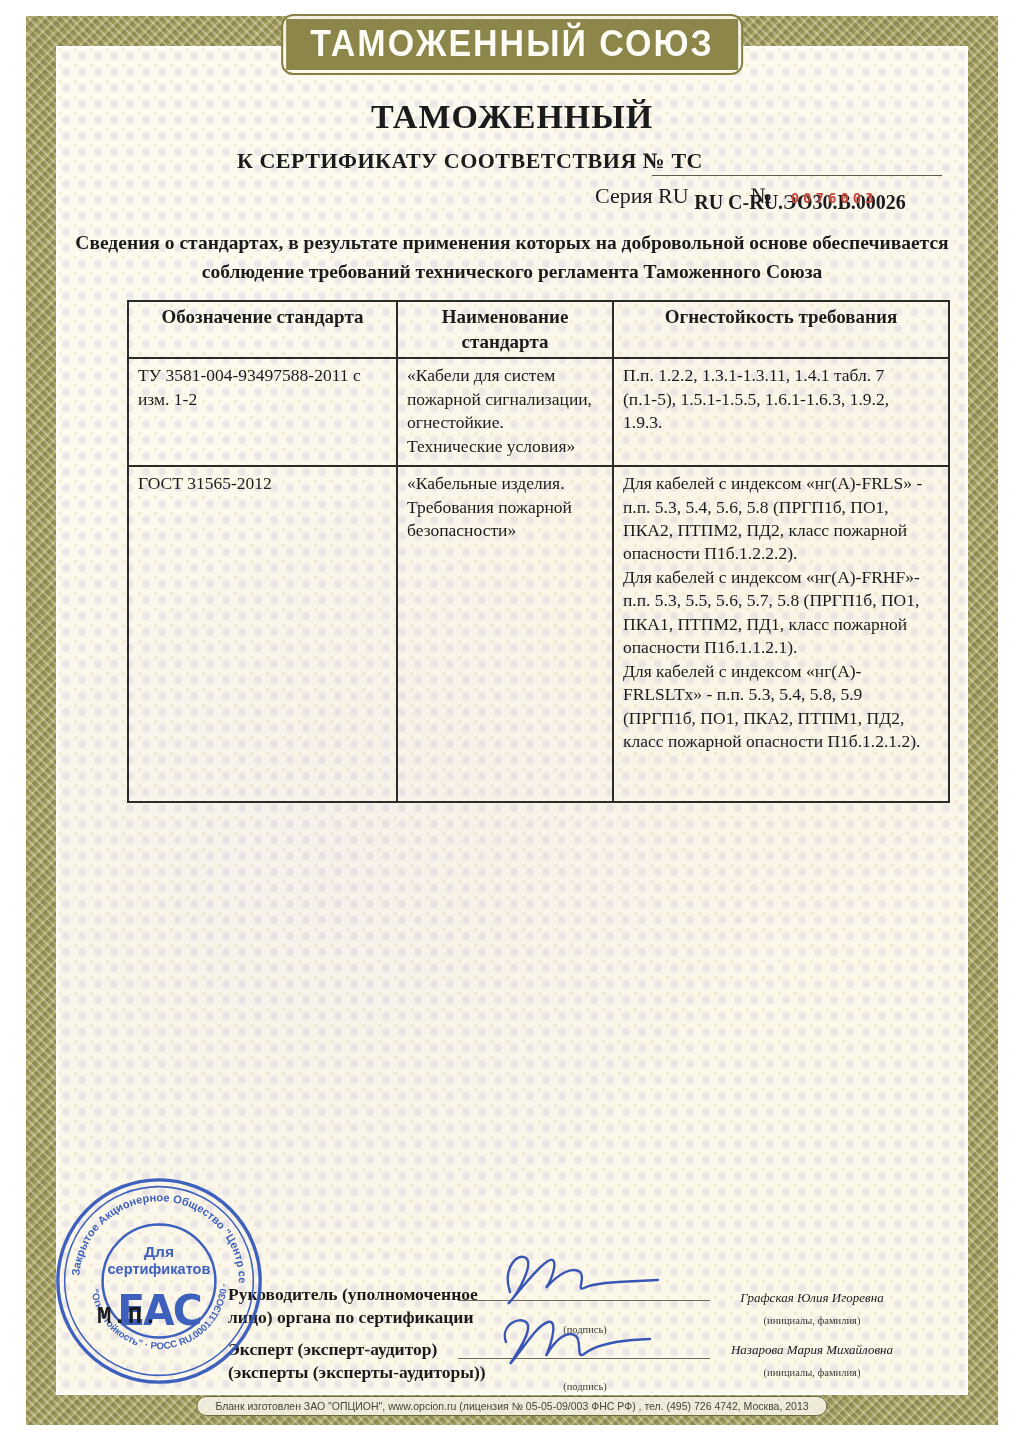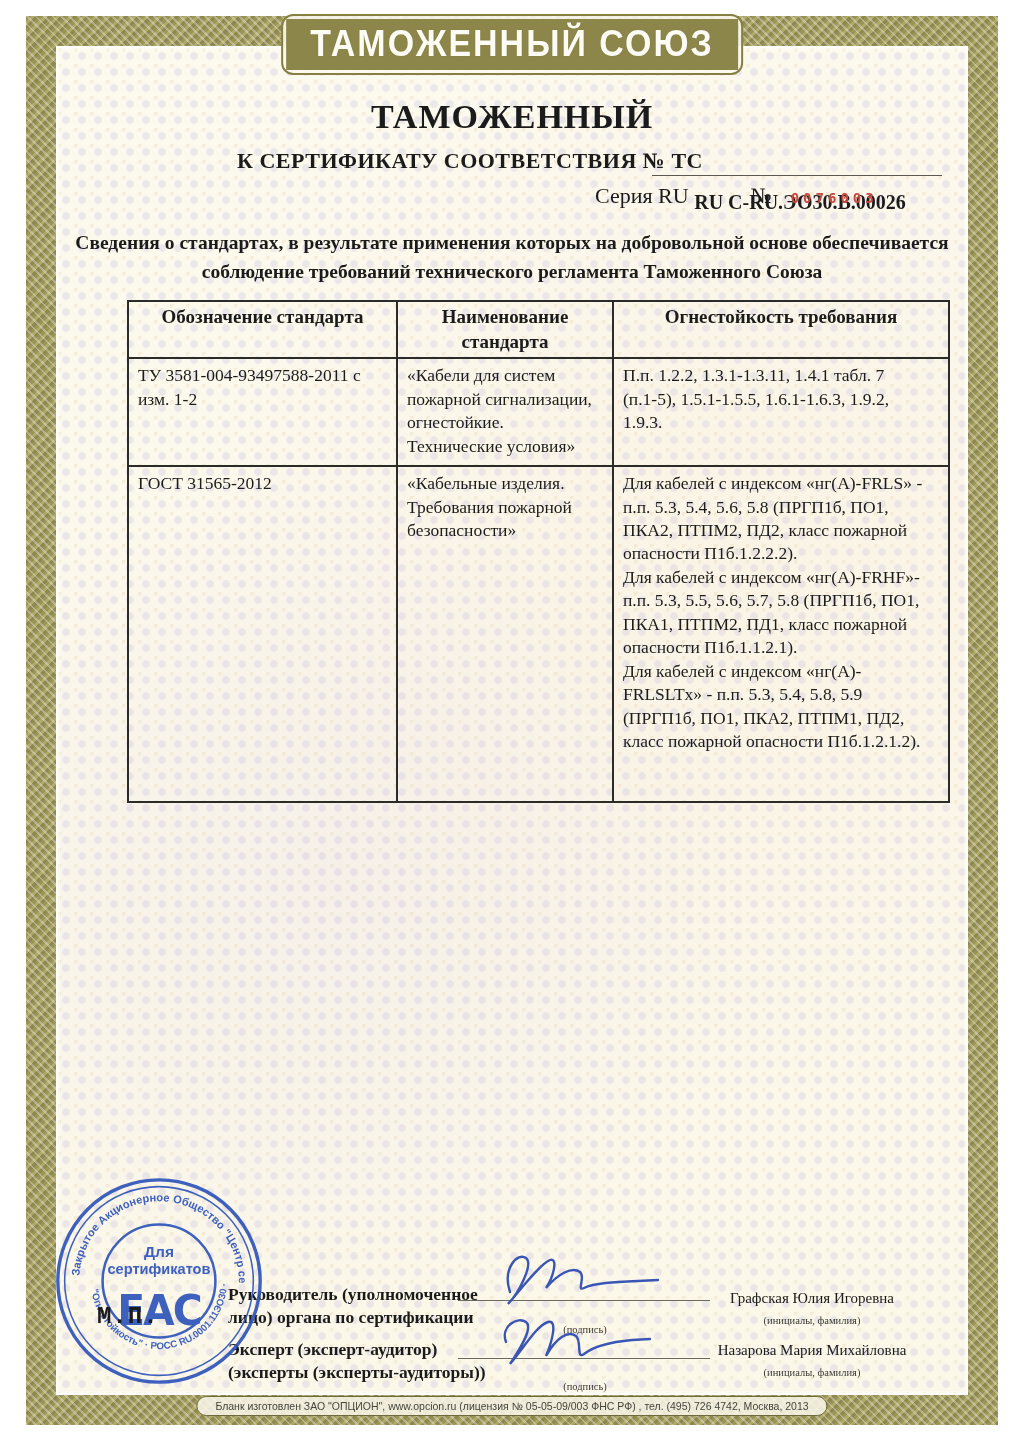--- a/index.html
+++ b/index.html
@@ -54,21 +54,21 @@
   .col-std{width:269px;}.col-name{width:216px;}.col-req{width:336px;}
   .row1 td{height:92px;}
   .row2 td{height:322px;font-family:Liberation Serif, serif;}
   
   .stamp{position:absolute;left:52px;top:1174px;width:214px;height:214px;z-index:6;opacity:.92;}
   .mp{position:absolute;left:97px;top:1303px;z-index:7;font-size:24px;font-weight:bold;letter-spacing:1px;font-family:Liberation Mono, monospace;}
   
   .sig-label{position:absolute;left:228px;z-index:5;font-size:17.5px;font-weight:bold;line-height:1.32;}
   .sig-line{position:absolute;z-index:5;border-bottom:1.5px solid #6a6a60;}
   .sig-caption{position:absolute;z-index:5;font-size:10.5px;color:#3a3a34;text-align:center;}
-  .sig-name{position:absolute;z-index:5;font-size:15px;text-align:center;width:280px;}
+  .sig-name{position:absolute;z-index:5;font-size:13px;text-align:center;width:280px;font-style:italic;}
   .name-caption{position:absolute;z-index:5;font-size:10.5px;color:#3a3a34;text-align:center;width:280px;}
   .handsig{position:absolute;z-index:6;}
   
   .footer-pill{position:absolute;left:50%;transform:translateX(-50%);top:1396px;z-index:6;
     border:1.5px solid #6f6a3a;border-radius:12px;background:rgba(251,248,236,.85);
     padding:3px 18px;font-family:"Liberation Sans","DejaVu Sans",sans-serif;font-size:10.5px;color:#45453c;white-space:nowrap;}
 </style>
 </head>
 <body>
 

